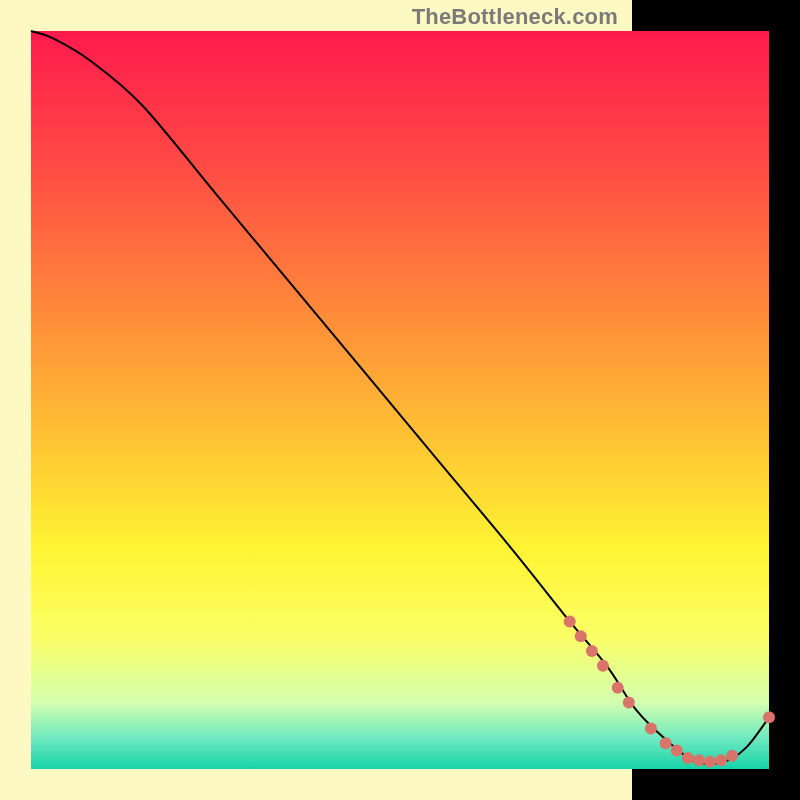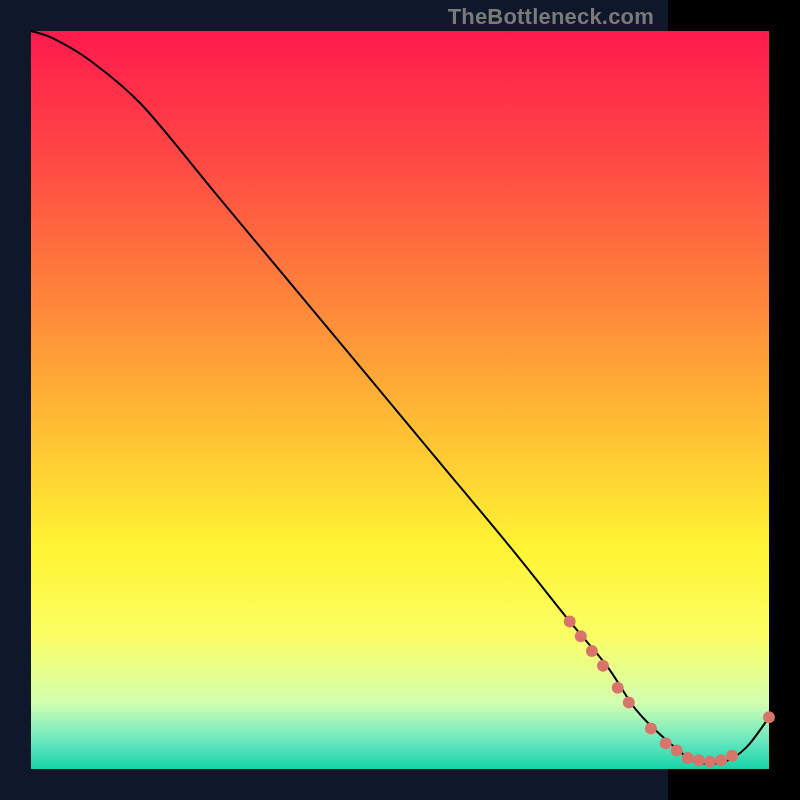--- a/index.html
+++ b/index.html
@@ -8,22 +8,21 @@
     width: 800px;
     height: 800px;
     background: #000;
     font-family: Arial, Helvetica, sans-serif;
     overflow: hidden;
   }
   .frame {
     position: relative;
     width: 632px;
     height: 800px;
-    background: #0f172a;
-    padding-left: 36px;
+    background: #fef9c3;
   }
   .watermark {
     position: absolute;
     top: 4px;
     right: 14px;
     font-size: 22px;
     font-weight: 600;
     color: #7a7a7a;
     letter-spacing: 0.2px;
     user-select: none;

